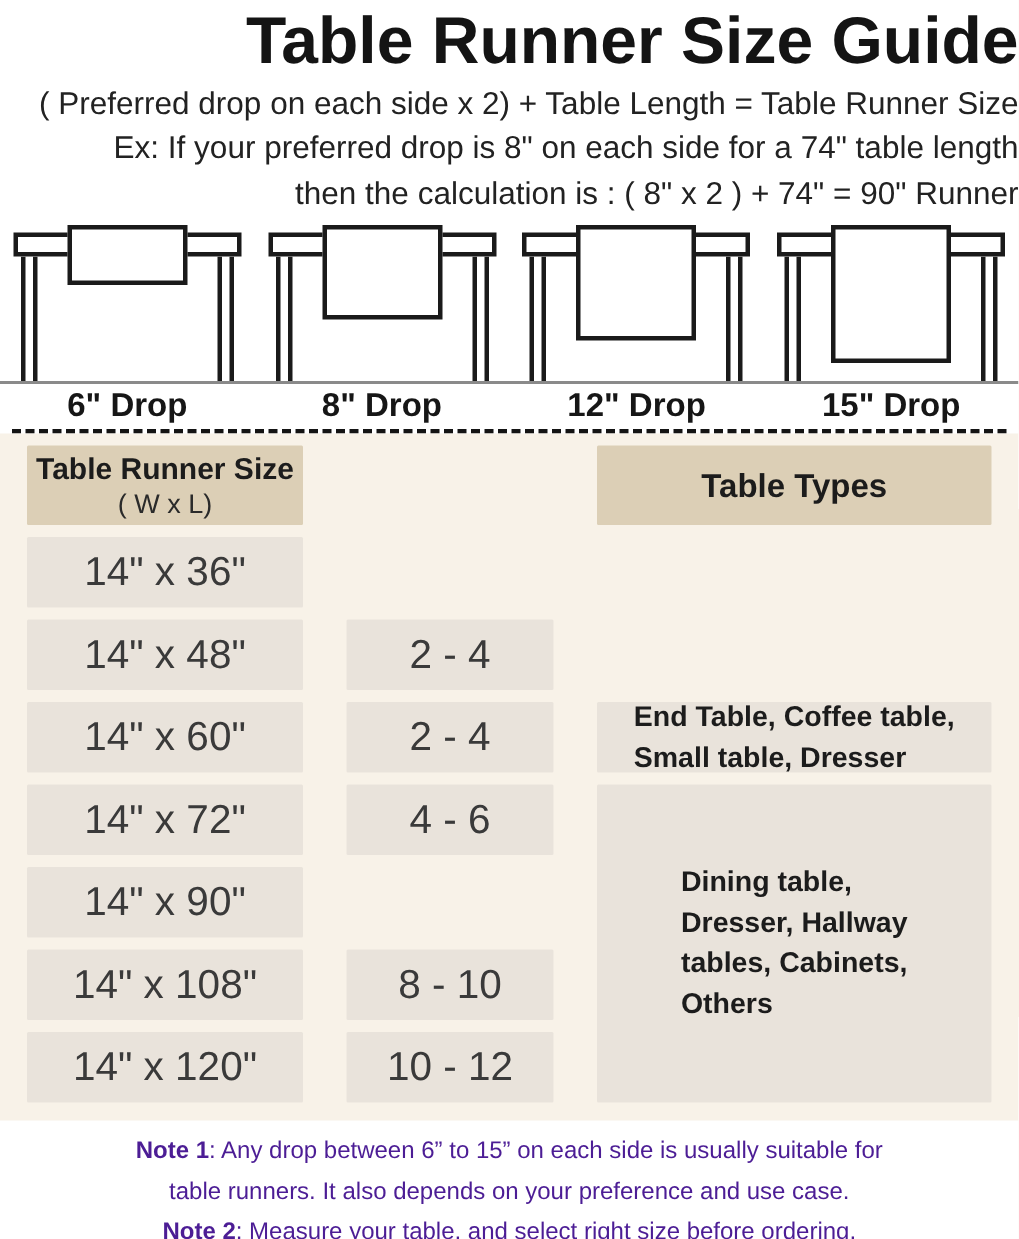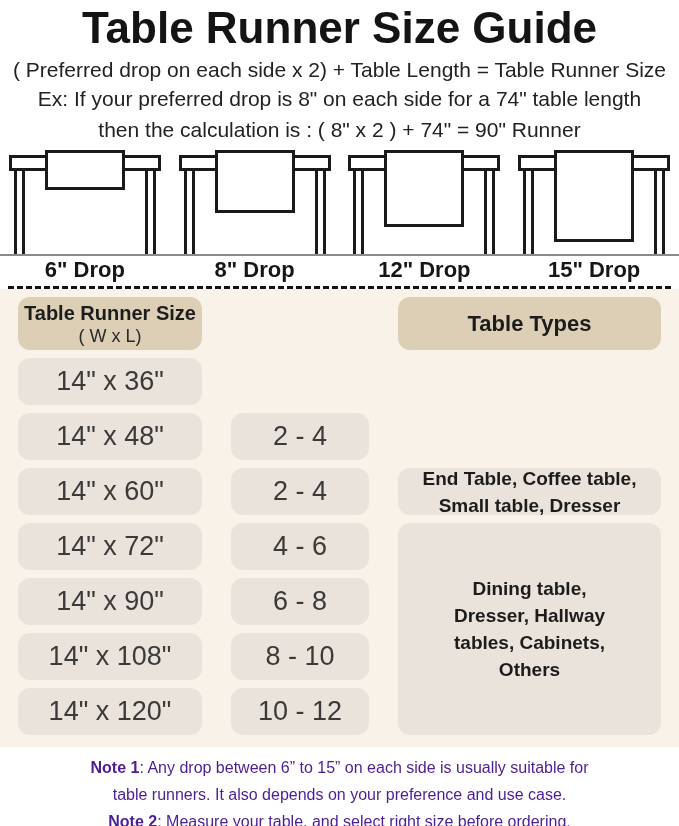--- a/index.html
+++ b/index.html
@@ -5,21 +5,21 @@
   * { box-sizing: border-box; margin: 0; padding: 0; }
   html, body {
     width: 679px; height: 826px;
     background: #ffffff;
     font-family: "Liberation Sans", "DejaVu Sans", sans-serif;
     color: #1f1f1f;
     overflow: hidden;
   }
 
   
-  .top-block { text-align: center; padding-top: 2px; }
+  .top-block { text-align: right; padding-top: 2px; }
   .page-title {
     font-size: 44px; font-weight: 700; line-height: 52px;
     color: #141414; letter-spacing: 0px;
   }
   .formula-line { font-size: 21px; line-height: 27px; color: #222; margin-top: 2px; }
   .example-line { font-size: 21px; line-height: 31px; color: #222; }
 
   
   .illos { display: flex; width: 679px; height: 104px; margin-top: 5px; }
   .illo-cell { width: 25%; height: 104px; display: flex; justify-content: center; }
@@ -59,22 +59,21 @@
     display: grid;
     grid-template-columns: 184px 138px 263px;
     grid-template-rows: 53px repeat(7, 47px);
     column-gap: 29px;
     row-gap: 8px;
   }
   .cell {
     background: #e9e3db;
     display: flex; flex-direction: column;
     align-items: center; justify-content: center;
-    text-align: center;
-    border-radius: 12px;
+    border-radius: 1px;
   }
   .head-cell { background: #dccfb6; }
   .head-main { font-size: 20px; font-weight: 700; color: #1c1c1c; line-height: 24px; }
   .head-sub  { font-size: 18px; font-weight: 400; color: #2a2a2a; line-height: 22px; }
   .head-big  { font-size: 22px; font-weight: 700; color: #1c1c1c; }
   .value-text { font-size: 27px; font-weight: 400; color: #3a3a3a; }
   .types-text {
     font-size: 19px; font-weight: 700; color: #1c1c1c;
     line-height: 27px; white-space: pre-line;
   }
@@ -176,23 +175,20 @@
 
     <div class="cell" style="grid-area:3/2">
         <span class="value-text">2 - 4</span>
       </div>
     <div class="cell" style="grid-area:4/2">
         <span class="value-text">2 - 4</span>
       </div>
     <div class="cell" style="grid-area:5/2">
         <span class="value-text">4 - 6</span>
       </div>
-    <div class="cell" style="grid-area:6/2">
-        <span class="value-text">6 - 8</span>
-      </div>
     <div class="cell" style="grid-area:7/2">
         <span class="value-text">8 - 10</span>
       </div>
     <div class="cell" style="grid-area:8/2">
         <span class="value-text">10 - 12</span>
       </div>
 
     <div class="cell" style="grid-row:4/5; grid-column:3">
       <span class="types-text">End Table, Coffee table,
 Small table, Dresser</span>

